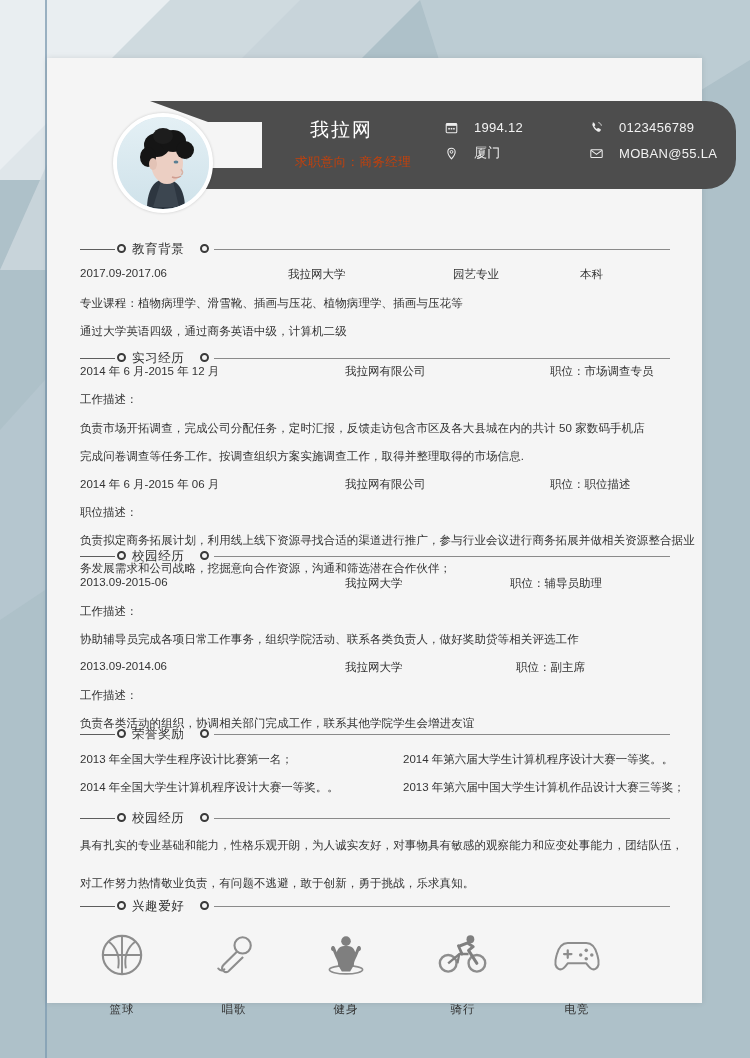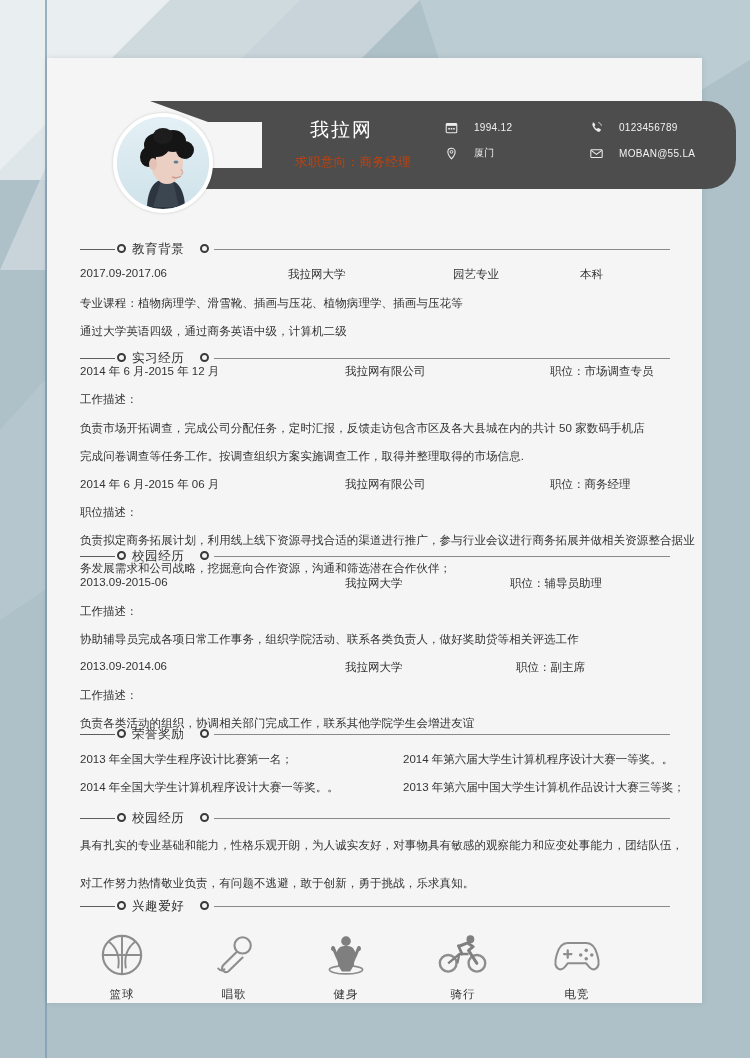--- a/index.html
+++ b/index.html
@@ -68,21 +68,21 @@
     position: absolute;
     left: 145px;
     top: 53px;
     font-size: 12.5px;
     color: #c2410c;
     letter-spacing: .4px;
     white-space: nowrap;
   }
   .contact-col {
     position: absolute;
-    font-size: 10px;
+    font-size: 13px;
     color: #f2f2f2;
     white-space: nowrap;
   }
   .contact-row { display:flex; align-items:center; height:26px; }
   .contact-row .ci { width:20px; height:14px; display:flex; align-items:center; color:#eaeaea; }
   .contact-row .ct { padding-left:9px; letter-spacing:.3px; }
   #contact-col-1 { left: 295px; top: 13px; }
   #contact-col-2 { left: 440px; top: 13px; }
 
   
@@ -110,21 +110,21 @@
   .row .c1 { position:absolute; left:0; }
   .row .c2 { position:absolute; }
   .row .c3 { position:absolute; }
   .row .c4 { position:absolute; }
   .para { position:absolute; left:33px; font-size:11.5px; color:#333; white-space:nowrap; letter-spacing:.1px; }
   .label { position:absolute; left:33px; font-size:11.5px; color:#333; }
 
   
   .hobby { position:absolute; text-align:center; width:86px; }
   .hobby .ic { height:50px; display:flex; align-items:center; justify-content:center; }
-  .hobby .nm { margin-top:7px; font-size:11.5px; color:#333; letter-spacing:1px; }
+  .hobby .nm { margin-top:22px; font-size:11.5px; color:#333; letter-spacing:1px; }
 </style>
 </head>
 <body>
 
 <svg id="bg-layer" viewBox="0 0 750 1058" xmlns="http://www.w3.org/2000/svg">
   <rect x="0" y="0" width="750" height="1058" fill="#aec1c9"></rect>
   <polygon points="0,0 300,0 120,180 0,180" fill="#dfe6ea"></polygon>
   <polygon points="120,0 420,0 150,270 0,270" fill="#ccd7dd" opacity=".85"></polygon>
   <polygon points="0,0 170,0 0,170" fill="#e9eef1"></polygon>
   <polygon points="420,0 750,0 750,60 490,220" fill="#c2d0d7" opacity=".7"></polygon>
@@ -248,21 +248,21 @@
     <span class="c2" style="left:265px;">我拉网有限公司</span>
     <span class="c3" style="left:470px;">职位：市场调查专员</span>
   </div>
   <div class="label" style="top:334px;">工作描述：</div>
   <div class="para" style="top:363px;">负责市场开拓调查，完成公司分配任务，定时汇报，反馈走访包含市区及各大县城在内的共计 50 家数码手机店</div>
   <div class="para" style="top:391px;">完成问卷调查等任务工作。按调查组织方案实施调查工作，取得并整理取得的市场信息.</div>
 
   <div class="row" style="top:419px;">
     <span class="c1">2014 年 6 月-2015 年 06 月</span>
     <span class="c2" style="left:265px;">我拉网有限公司</span>
-    <span class="c3" style="left:470px;">职位：商务经理</span>
+    <span class="c3" style="left:470px;">职位：职位描述</span>
   </div>
   <div class="label" style="top:447px;">职位描述：</div>
   <div class="para" style="top:475px;">负责拟定商务拓展计划，利用线上线下资源寻找合适的渠道进行推广，参与行业会议进行商务拓展并做相关资源整合据业</div>
   <div class="para" style="top:503px;">务发展需求和公司战略，挖掘意向合作资源，沟通和筛选潜在合作伙伴；</div>
 
   <div class="sec" style="top:490px;">
     <span class="lead"></span>
     <span class="ring1 ring"></span>
     <span class="title">校园经历</span>
     <span class="ring2 ring" style="left:120px;"></span>

